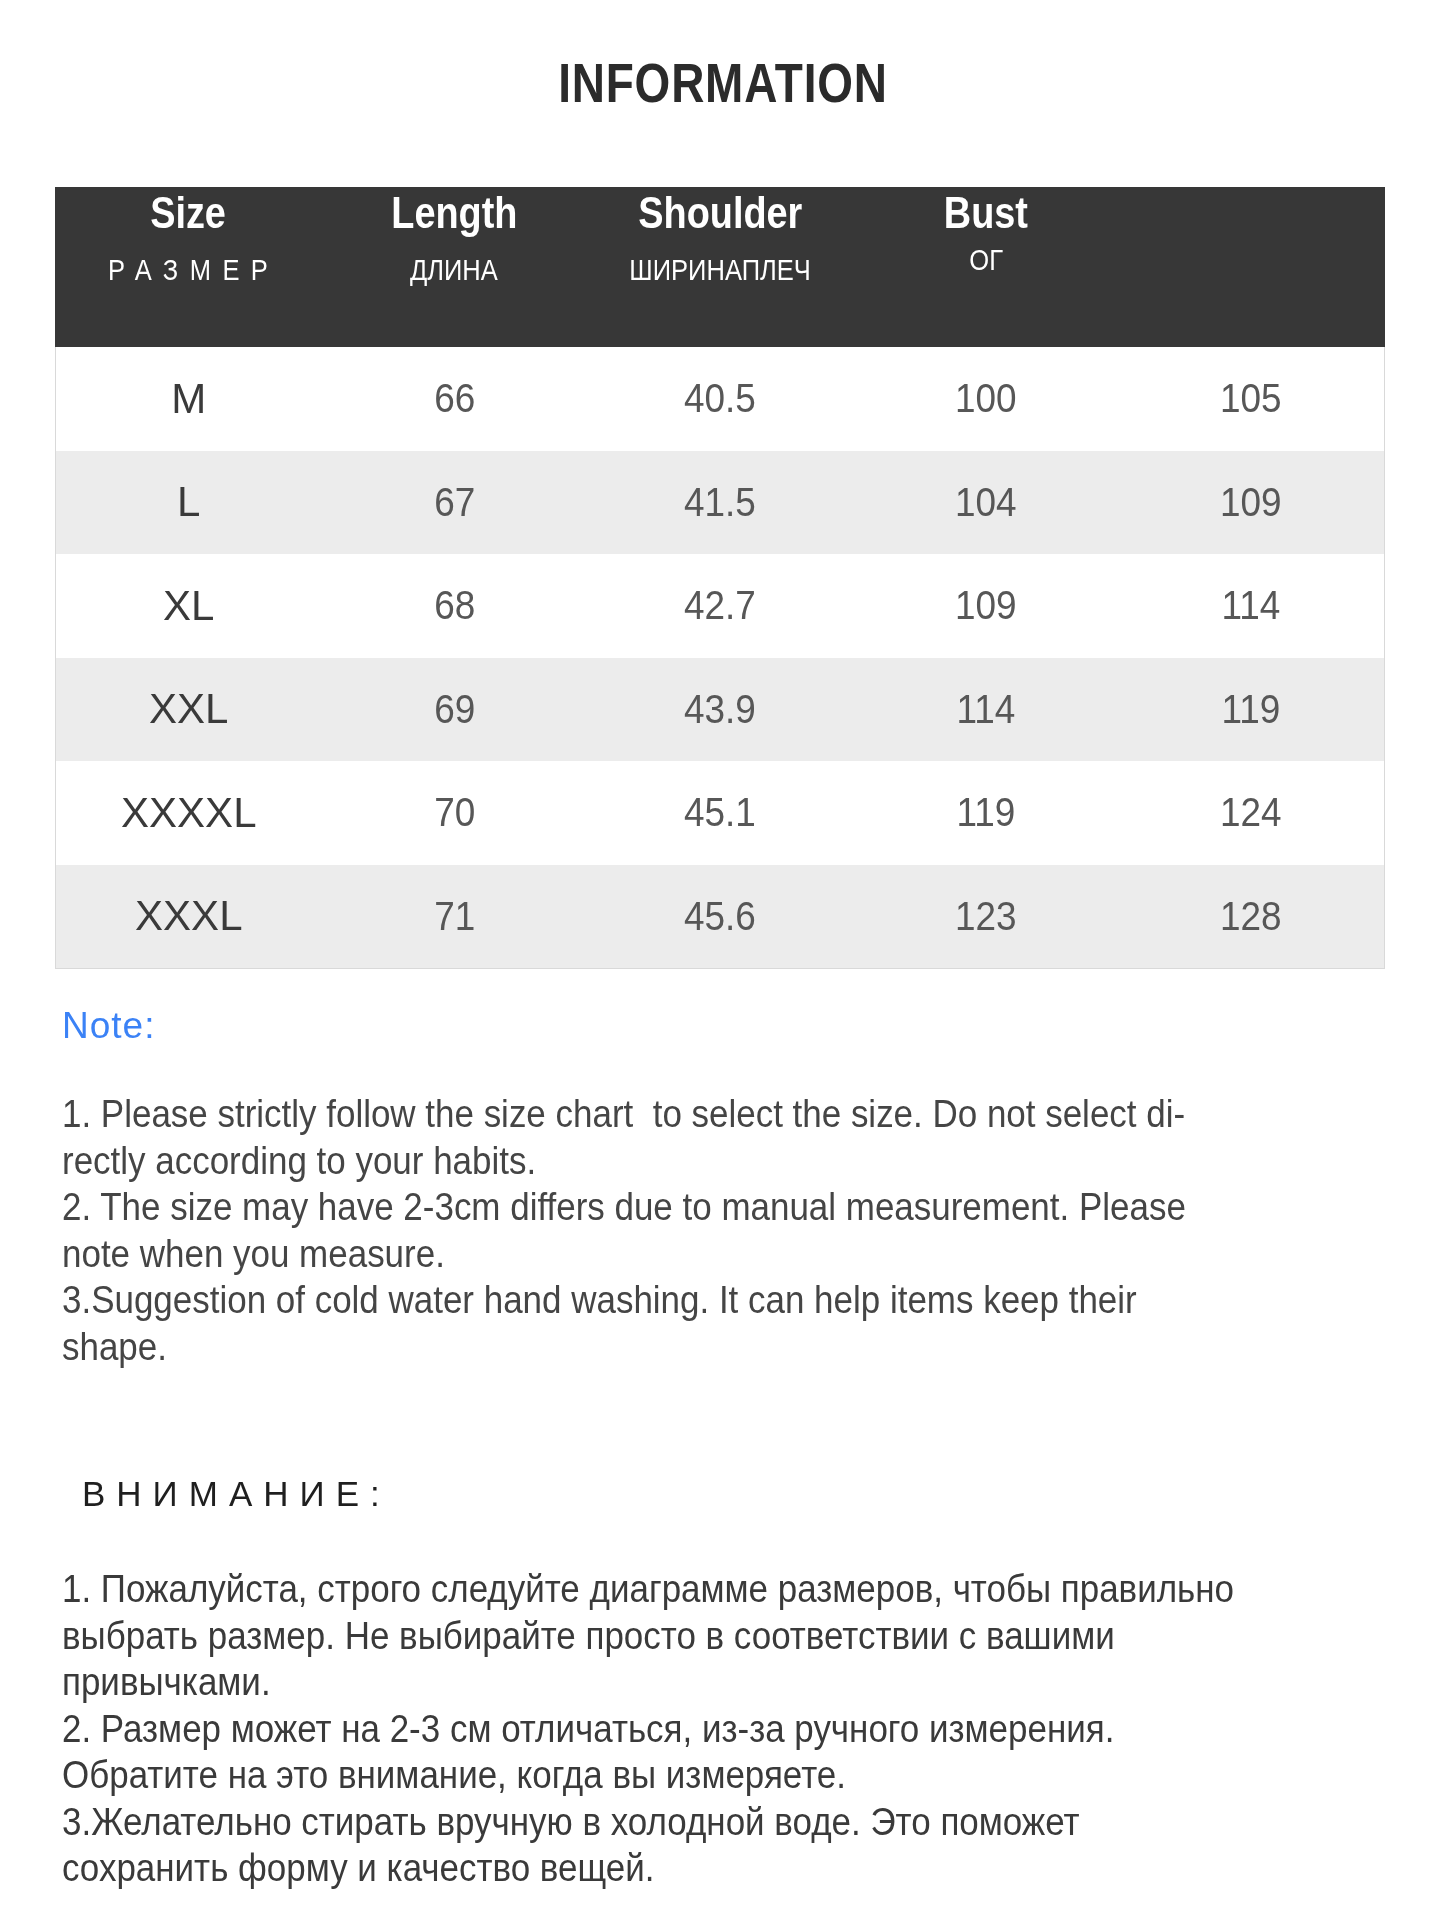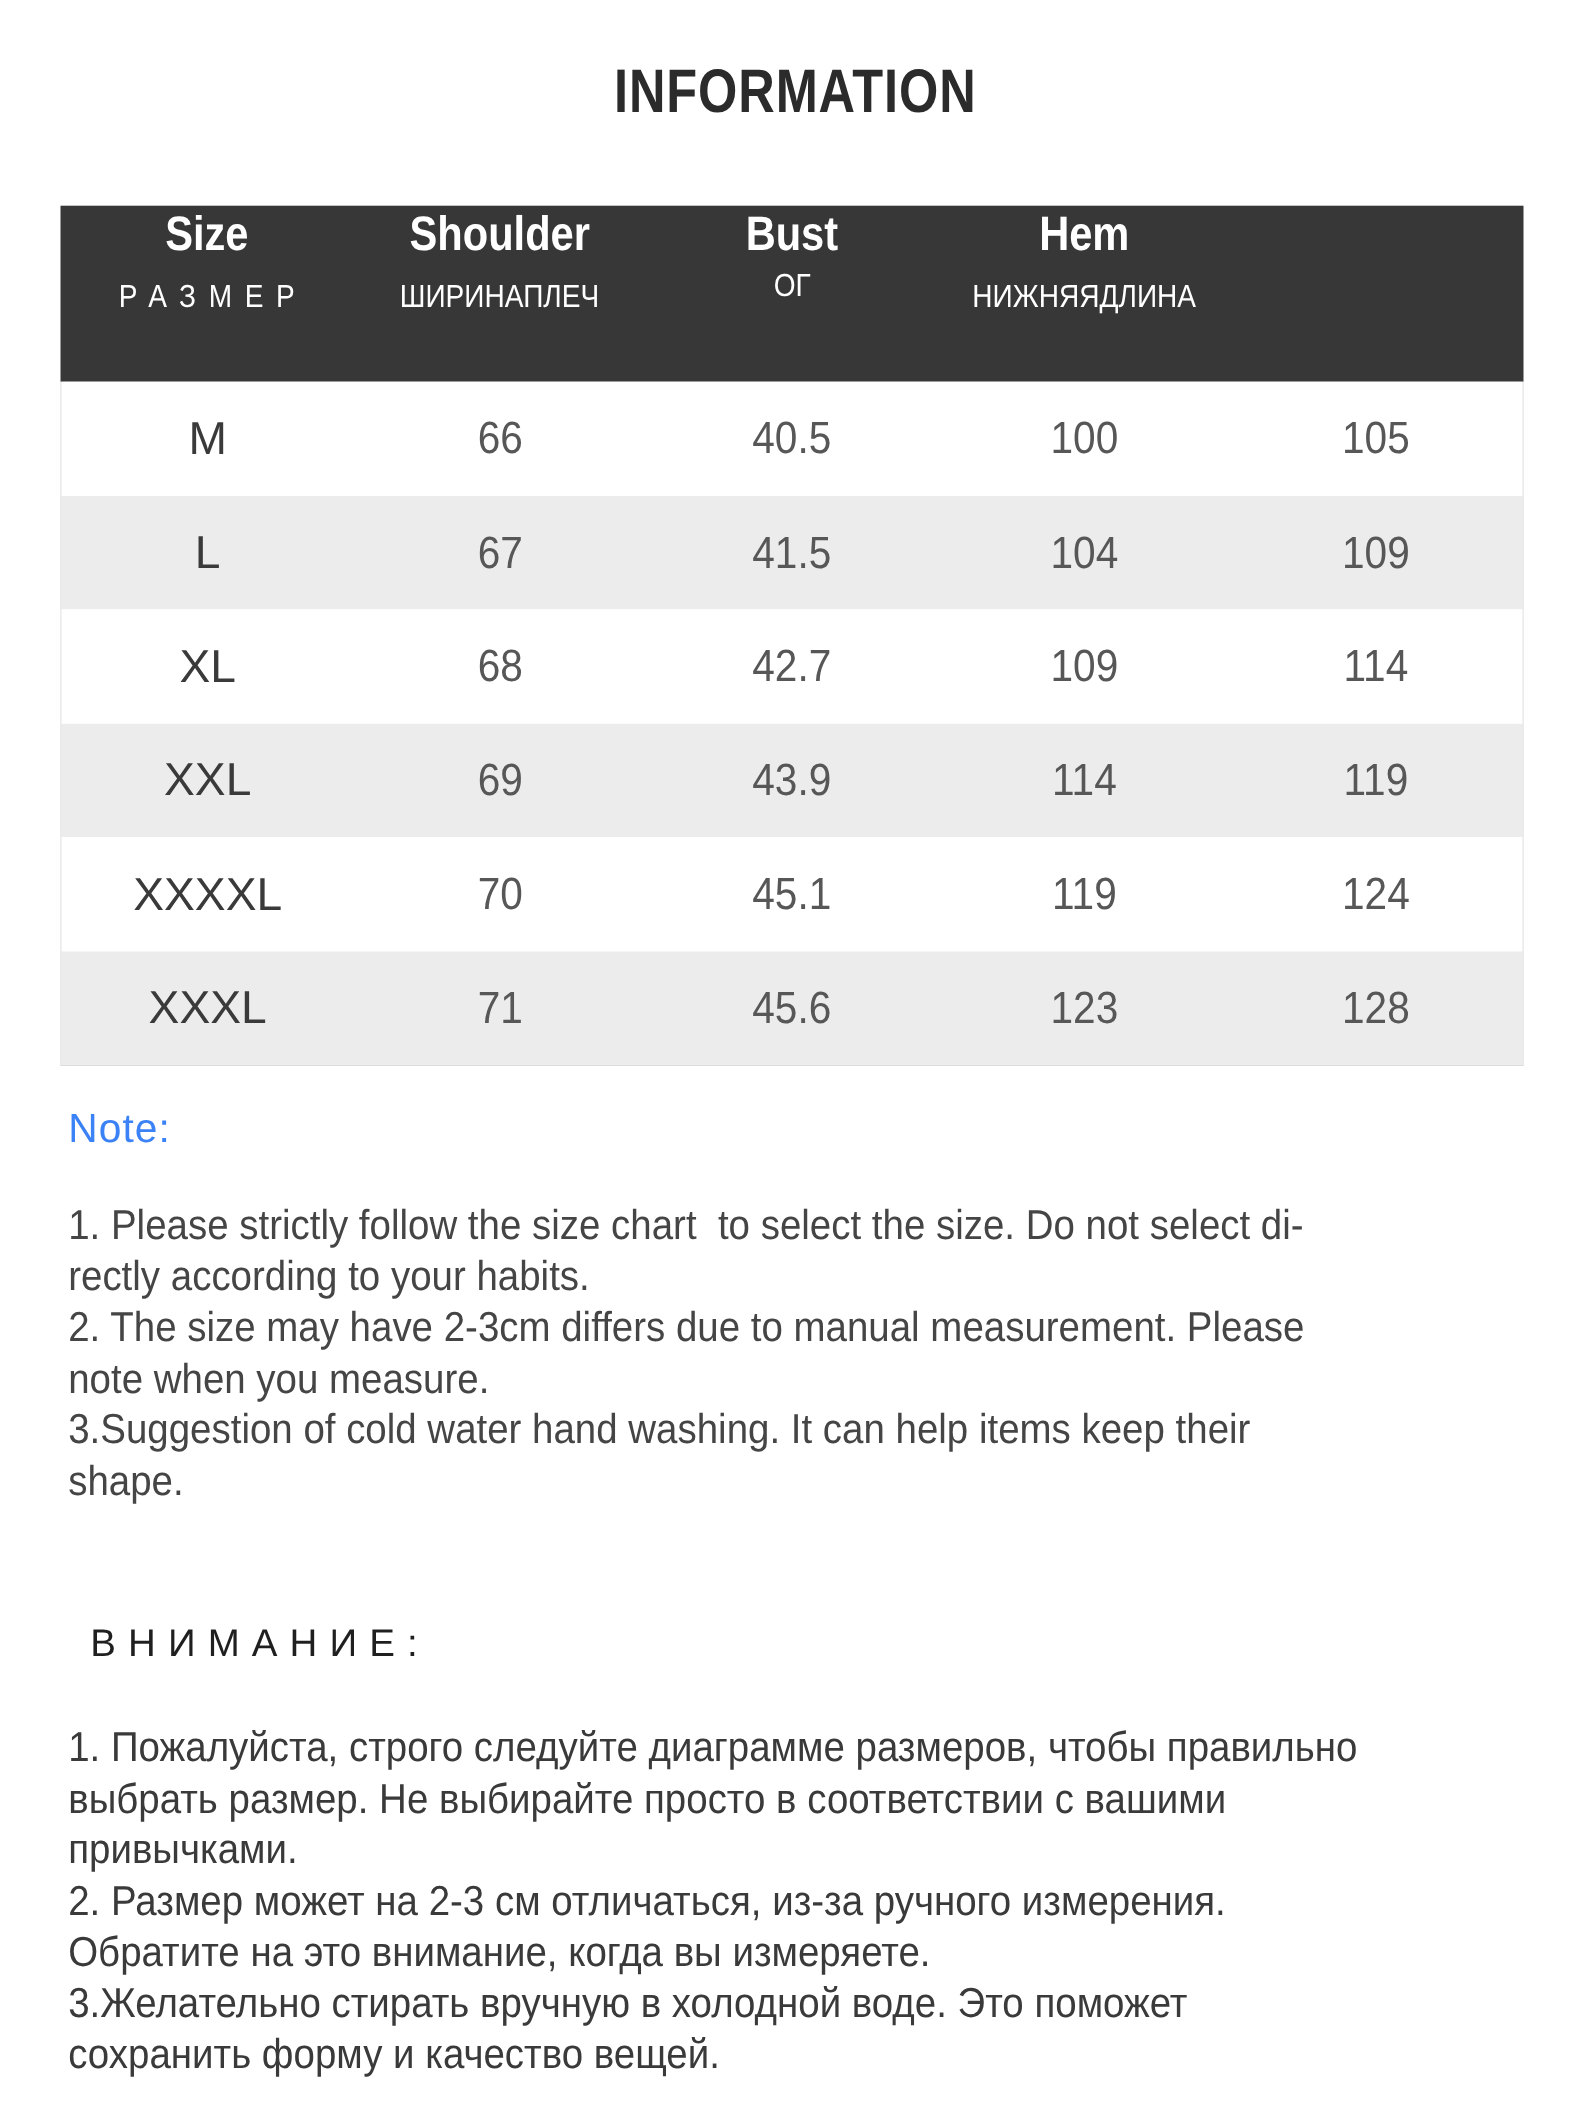--- a/index.html
+++ b/index.html
@@ -135,30 +135,30 @@
     <span class="squeeze">INFORMATION</span>
   </h1>
 
   <div class="size-table">
     <div class="thead">
       <div class="th">
         <span class="en">Size</span>
         <span class="ru spaced">РАЗМЕР</span>
       </div>
       <div class="th">
+        <span class="en">Length</span>
+        <span class="ru">ДЛИНА</span>
+      </div>
+      <div class="th">
         <span class="en">Shoulder</span>
         <span class="ru">ШИРИНАПЛЕЧ</span>
       </div>
       <div class="th">
         <span class="en">Bust</span>
         <span class="ru raised">ОГ</span>
-      </div>
-      <div class="th">
-        <span class="en">Hem</span>
-        <span class="ru">НИЖНЯЯДЛИНА</span>
       </div>
     </div>
 
     <div class="tbody">
       <div class="tr">
         <div class="td size">M</div>
         <div class="td val">66</div>
         <div class="td val">40.5</div>
         <div class="td val">100</div>
         <div class="td val">105</div>

